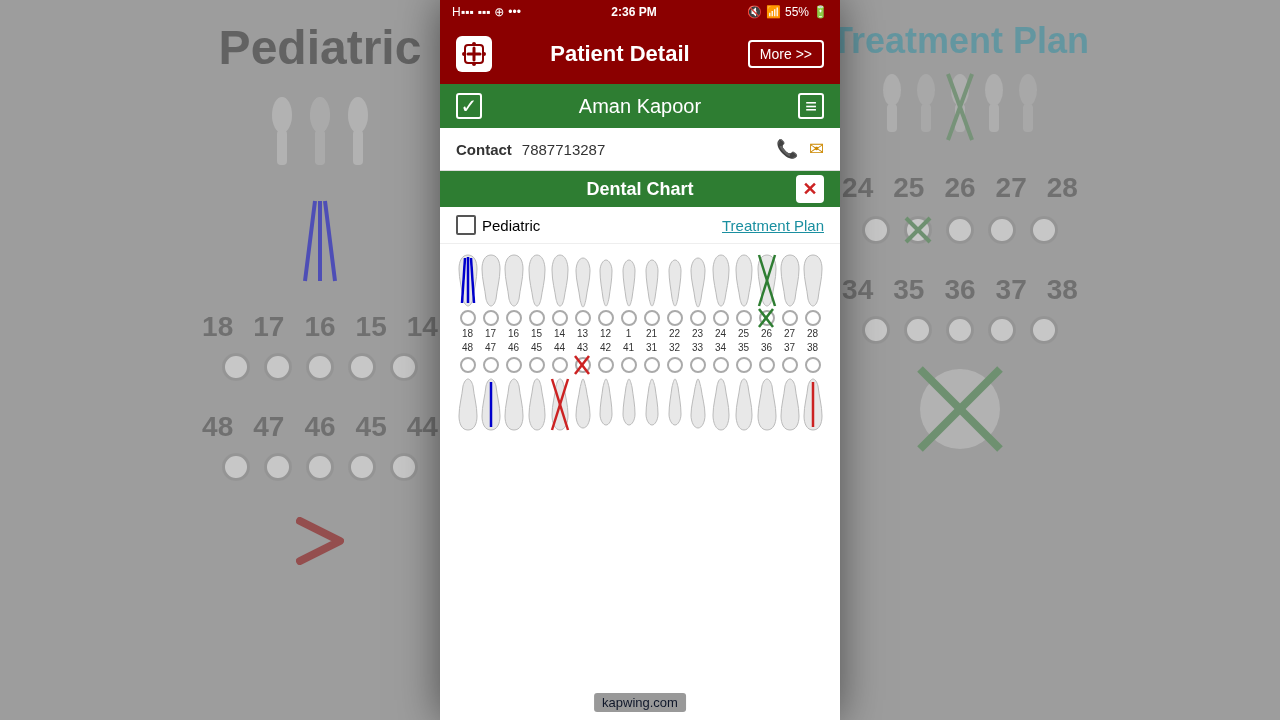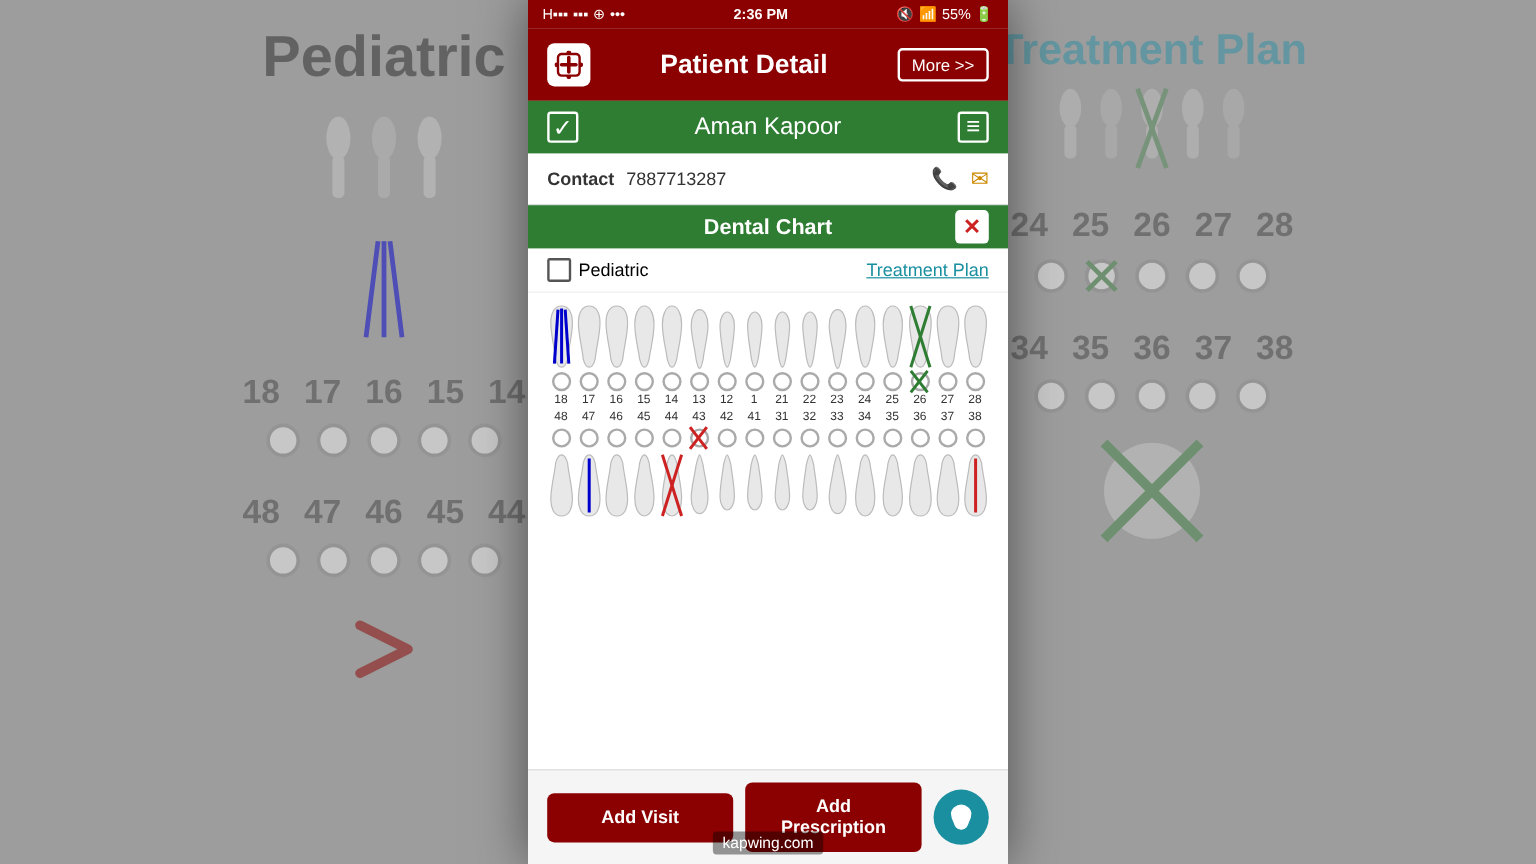--- a/index.html
+++ b/index.html
@@ -356,21 +356,21 @@
       justify-content: center;
     }
 
     
     .watermark {
       position: absolute;
       bottom: 8px;
       left: 50%;
       transform: translateX(-50%);
       font-size: 13px;
-      color: #ffffff;
+      color: #0f172a;
       background: rgba(0,0,0,0.4);
       padding: 2px 8px;
       border-radius: 3px;
       z-index: 100;
       white-space: nowrap;
     }
 
     
     .bg-numbers-row {
       display: flex;
@@ -938,27 +938,18 @@
           <svg width="20" height="55" viewBox="0 0 20 55">
             <path d="M10 53 C4 53 1 47 1 39 C1 29 4 19 5 9 C6 5 8 2 10 2 C12 2 14 5 15 9 C16 19 19 29 19 39 C19 47 16 53 10 53Z" fill="#e8e8e8" stroke="#bbb" stroke-width="1"></path>
             <line x1="10" y1="5" x2="10" y2="50" stroke="#cc2222" stroke-width="2.5"></line>
           </svg>
         </div>
       </div>
 
 
     </div>
 
-    <div class="bottom-bar">
-      <button class="add-visit-btn">Add Visit</button>
-      <button class="add-prescription-btn">Add Prescription</button>
-      <button class="tooth-icon-btn">
-        <svg width="26" height="26" viewBox="0 0 26 26" fill="none">
-          <path d="M13 3 C9 3 5 6 5 10 C5 13 6 15 7 17 C8 20 9 23 13 23 C17 23 18 20 19 17 C20 15 21 13 21 10 C21 6 17 3 13 3Z" fill="white" stroke="white" stroke-width="1"></path>
-        </svg>
-      </button>
-    </div>
 
   </div>
 
 </div>
 
 <div class="watermark">kapwing.com</div>
 
 </body></html>

